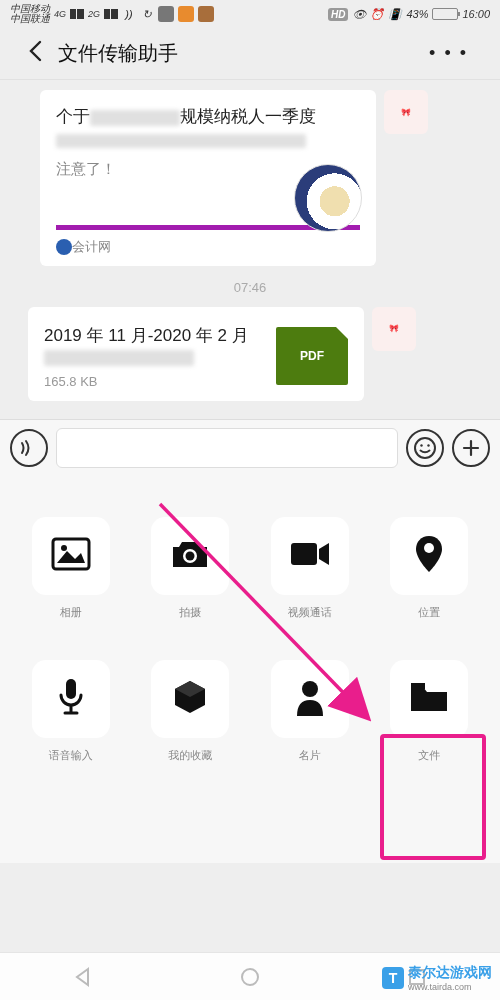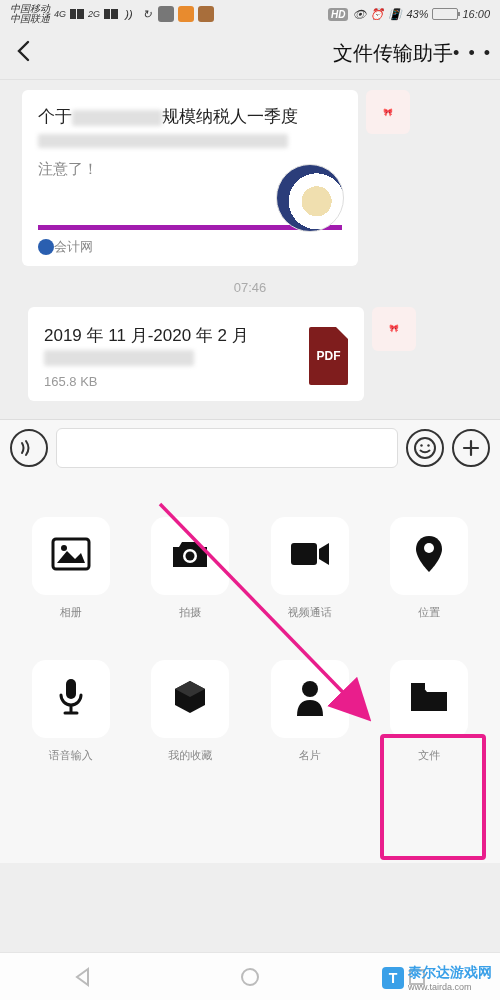--- a/index.html
+++ b/index.html
@@ -14,46 +14,46 @@
   .app-chip { width:16px; height:16px; border-radius:3px; }
   .chip-grey { background:#777; }
   .chip-orange { background:#e88b2e; }
   .chip-brown { background:#a86e3b; }
   .hd-badge { background:#999; color:#fff; border-radius:3px; padding:1px 3px; font-size:10px; font-weight:bold; }
   .battery { display:inline-block; width:26px; height:12px; border:1px solid #888; border-radius:2px; position:relative; }
   .battery::after { content:""; position:absolute; right:-3px; top:3px; width:2px; height:4px; background:#888; }
   .battery-fill { height:100%; width:43%; background:#888; }
   
   
-  .header { height: 52px; background:#eeeeee; display:flex; align-items:center; padding:0 4px; border-bottom:1px solid #e1e1e1;text-align:right; }
+  .header { height: 52px; background:#eeeeee; display:flex; align-items:center; padding:0 28px; border-bottom:1px solid #e1e1e1; }
   .back-btn { width:26px; font-size:24px; color:#222; }
   .header-title { flex:1; font-size:20px; color:#111; padding-left:4px; }
   .more-btn { font-size:18px; letter-spacing:2px; color:#222; padding-right:4px; }
   
   
   .chat { padding: 10px 8px 4px 8px; }
   .msg-row { display:flex; align-items:flex-start; margin-bottom:14px; }
-  .bubble { background:#fff; border-radius:6px; width: 336px; padding:14px 16px 10px 16px; margin-left:14px; position:relative; }
+  .bubble { background:#fff; border-radius:6px; width: 336px; padding:14px 16px 10px 16px; margin-left:32px; position:relative; }
   .avatar { width:44px; height:44px; background:#fbefee; border-radius:6px; margin-left:8px; display:flex; flex-direction:column; align-items:center; justify-content:center; font-size:8px; color:#c55; }
   .article-title { font-size:17px; color:#222; line-height:1.5; }
   .blur-bar1 { display:inline-block; background:#e0e0e0; height:16px; width:90px; border-radius:2px; filter:blur(2px); vertical-align:middle; }
   .blur-bar2 { display:inline-block; background:#e0e0e0; height:14px; width:250px; border-radius:2px; filter:blur(2px); margin-top:4px; }
   .article-note { font-size:15px; color:#888; margin-top:8px; }
   .article-thumb { width:68px; height:68px; border-radius:50%; position:absolute; right:14px; bottom:34px; background: radial-gradient(circle at 60% 55%, #f0dfaf 0 28%, #fff 28% 52%, #2b3d7a 52% 100%); border:1px solid #ddd; }
   .source-row { border-top:5px solid #a21caf; margin-top:46px; padding-top:8px; display:flex; align-items:center; }
   .source-dot { width:16px; height:16px; border-radius:50%; background:#2a5fb0; }
   .source-text { font-size:13px; color:#888; }
   
   .timestamp { text-align:center; font-size:13px; color:#aaa; margin:4px 0 12px 0; }
   
   .file-bubble { background:#fff; border-radius:6px; width:336px; padding:16px 16px 12px 16px; margin-left:20px; position:relative; }
   .file-title { font-size:17px; color:#222; line-height:1.5; }
   .blur-bar3 { display:inline-block; background:#e0e0e0; height:16px; width:150px; border-radius:2px; filter:blur(2px); }
   .file-size { font-size:13px; color:#999; }
-  .pdf-icon { width:39px; height:58px; background:#7f1d1d; border-radius:2px 2px 2px 2px; position:absolute; right:16px; top:20px; display:flex; align-items:center; justify-content:center; color:#fff; font-size:12px; font-weight:bold; }
+  .pdf-icon { width:72px; height:58px; background:#4d7c0f; border-radius:2px 2px 2px 2px; position:absolute; right:16px; top:20px; display:flex; align-items:center; justify-content:center; color:#fff; font-size:12px; font-weight:bold; }
   .pdf-icon::before { content:""; position:absolute; top:0; right:0; border-style:solid; border-width:0 12px 12px 0; border-color:transparent #fff transparent transparent; }
   
   
   .inputbar { background:#f7f7f7; border-top:1px solid #ddd; height:58px; display:flex; align-items:center; padding:0 10px; gap:8px; }
   .round-btn { width:38px; height:38px; border:2px solid #333; border-radius:50%; display:flex; align-items:center; justify-content:center; font-size:18px; color:#333; }
   .text-input { flex:1; height:40px; background:#fff; border-radius:6px; border:1px solid #ddd; }
   
   
   .panel { background:#f7f7f7; padding:40px 22px 20px 22px; height:386px; }
   .panel-grid { display:grid; grid-template-columns:repeat(4,1fr); column-gap:22px; row-gap:40px; }

